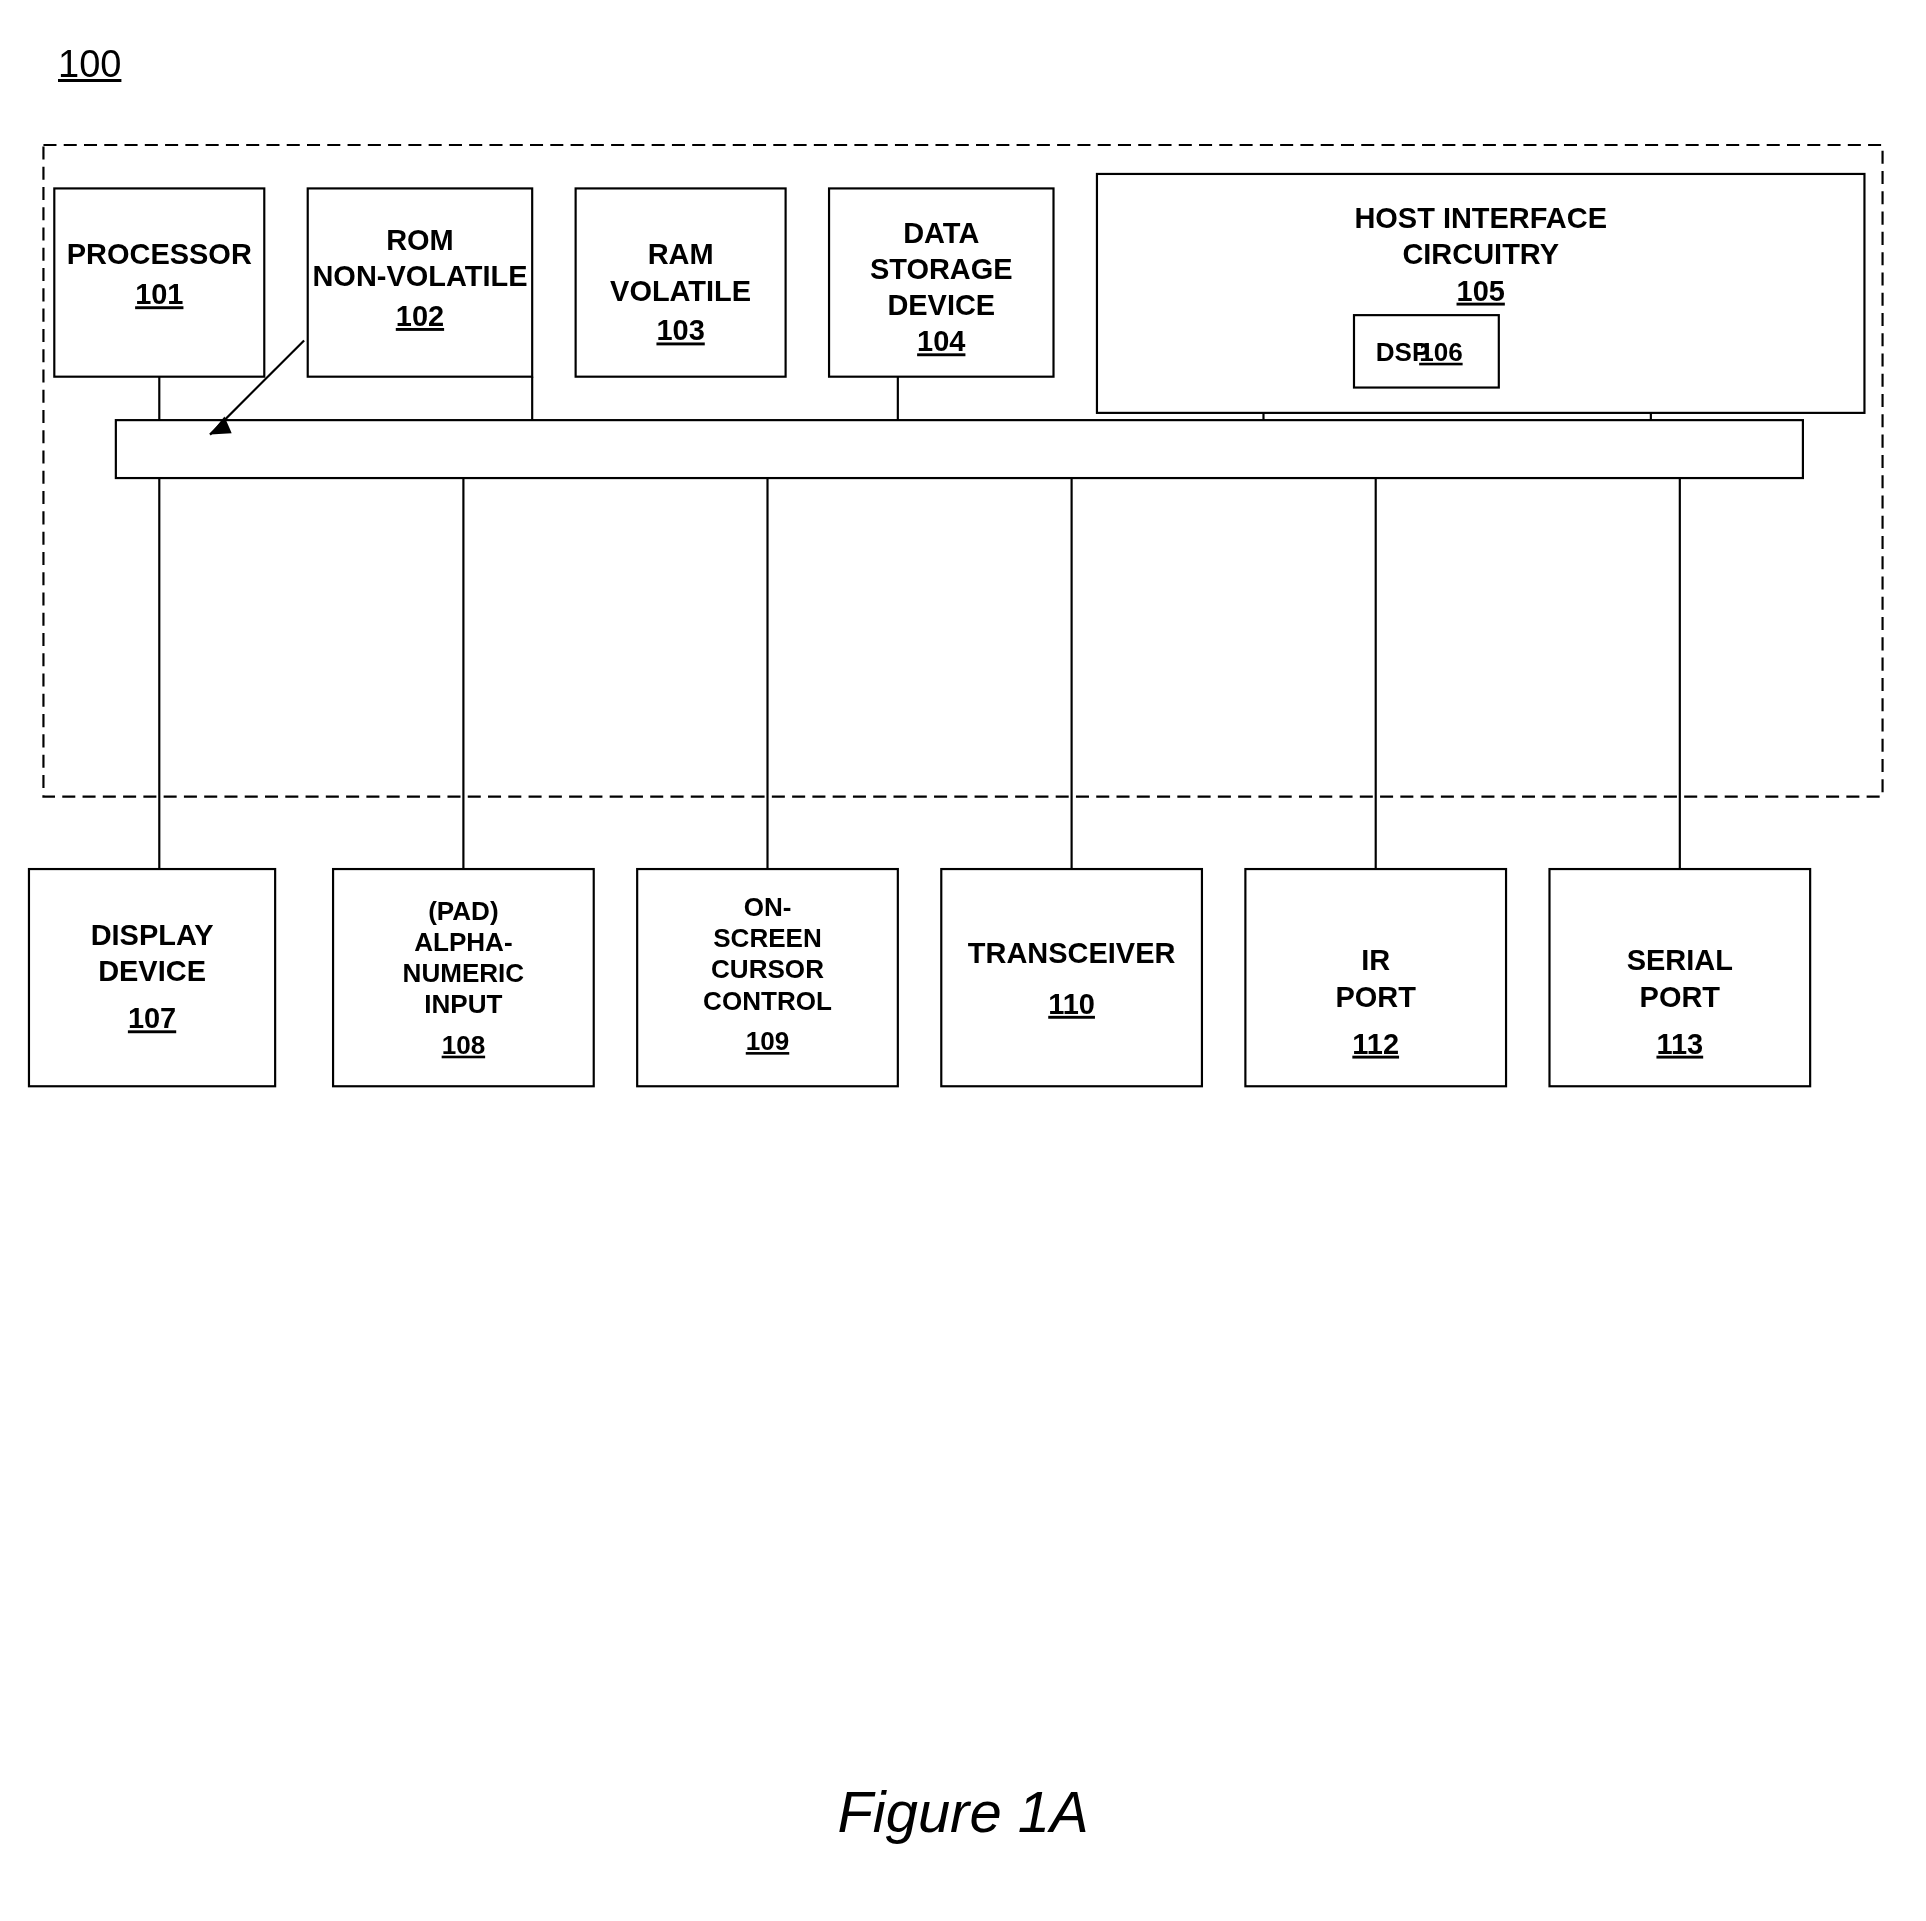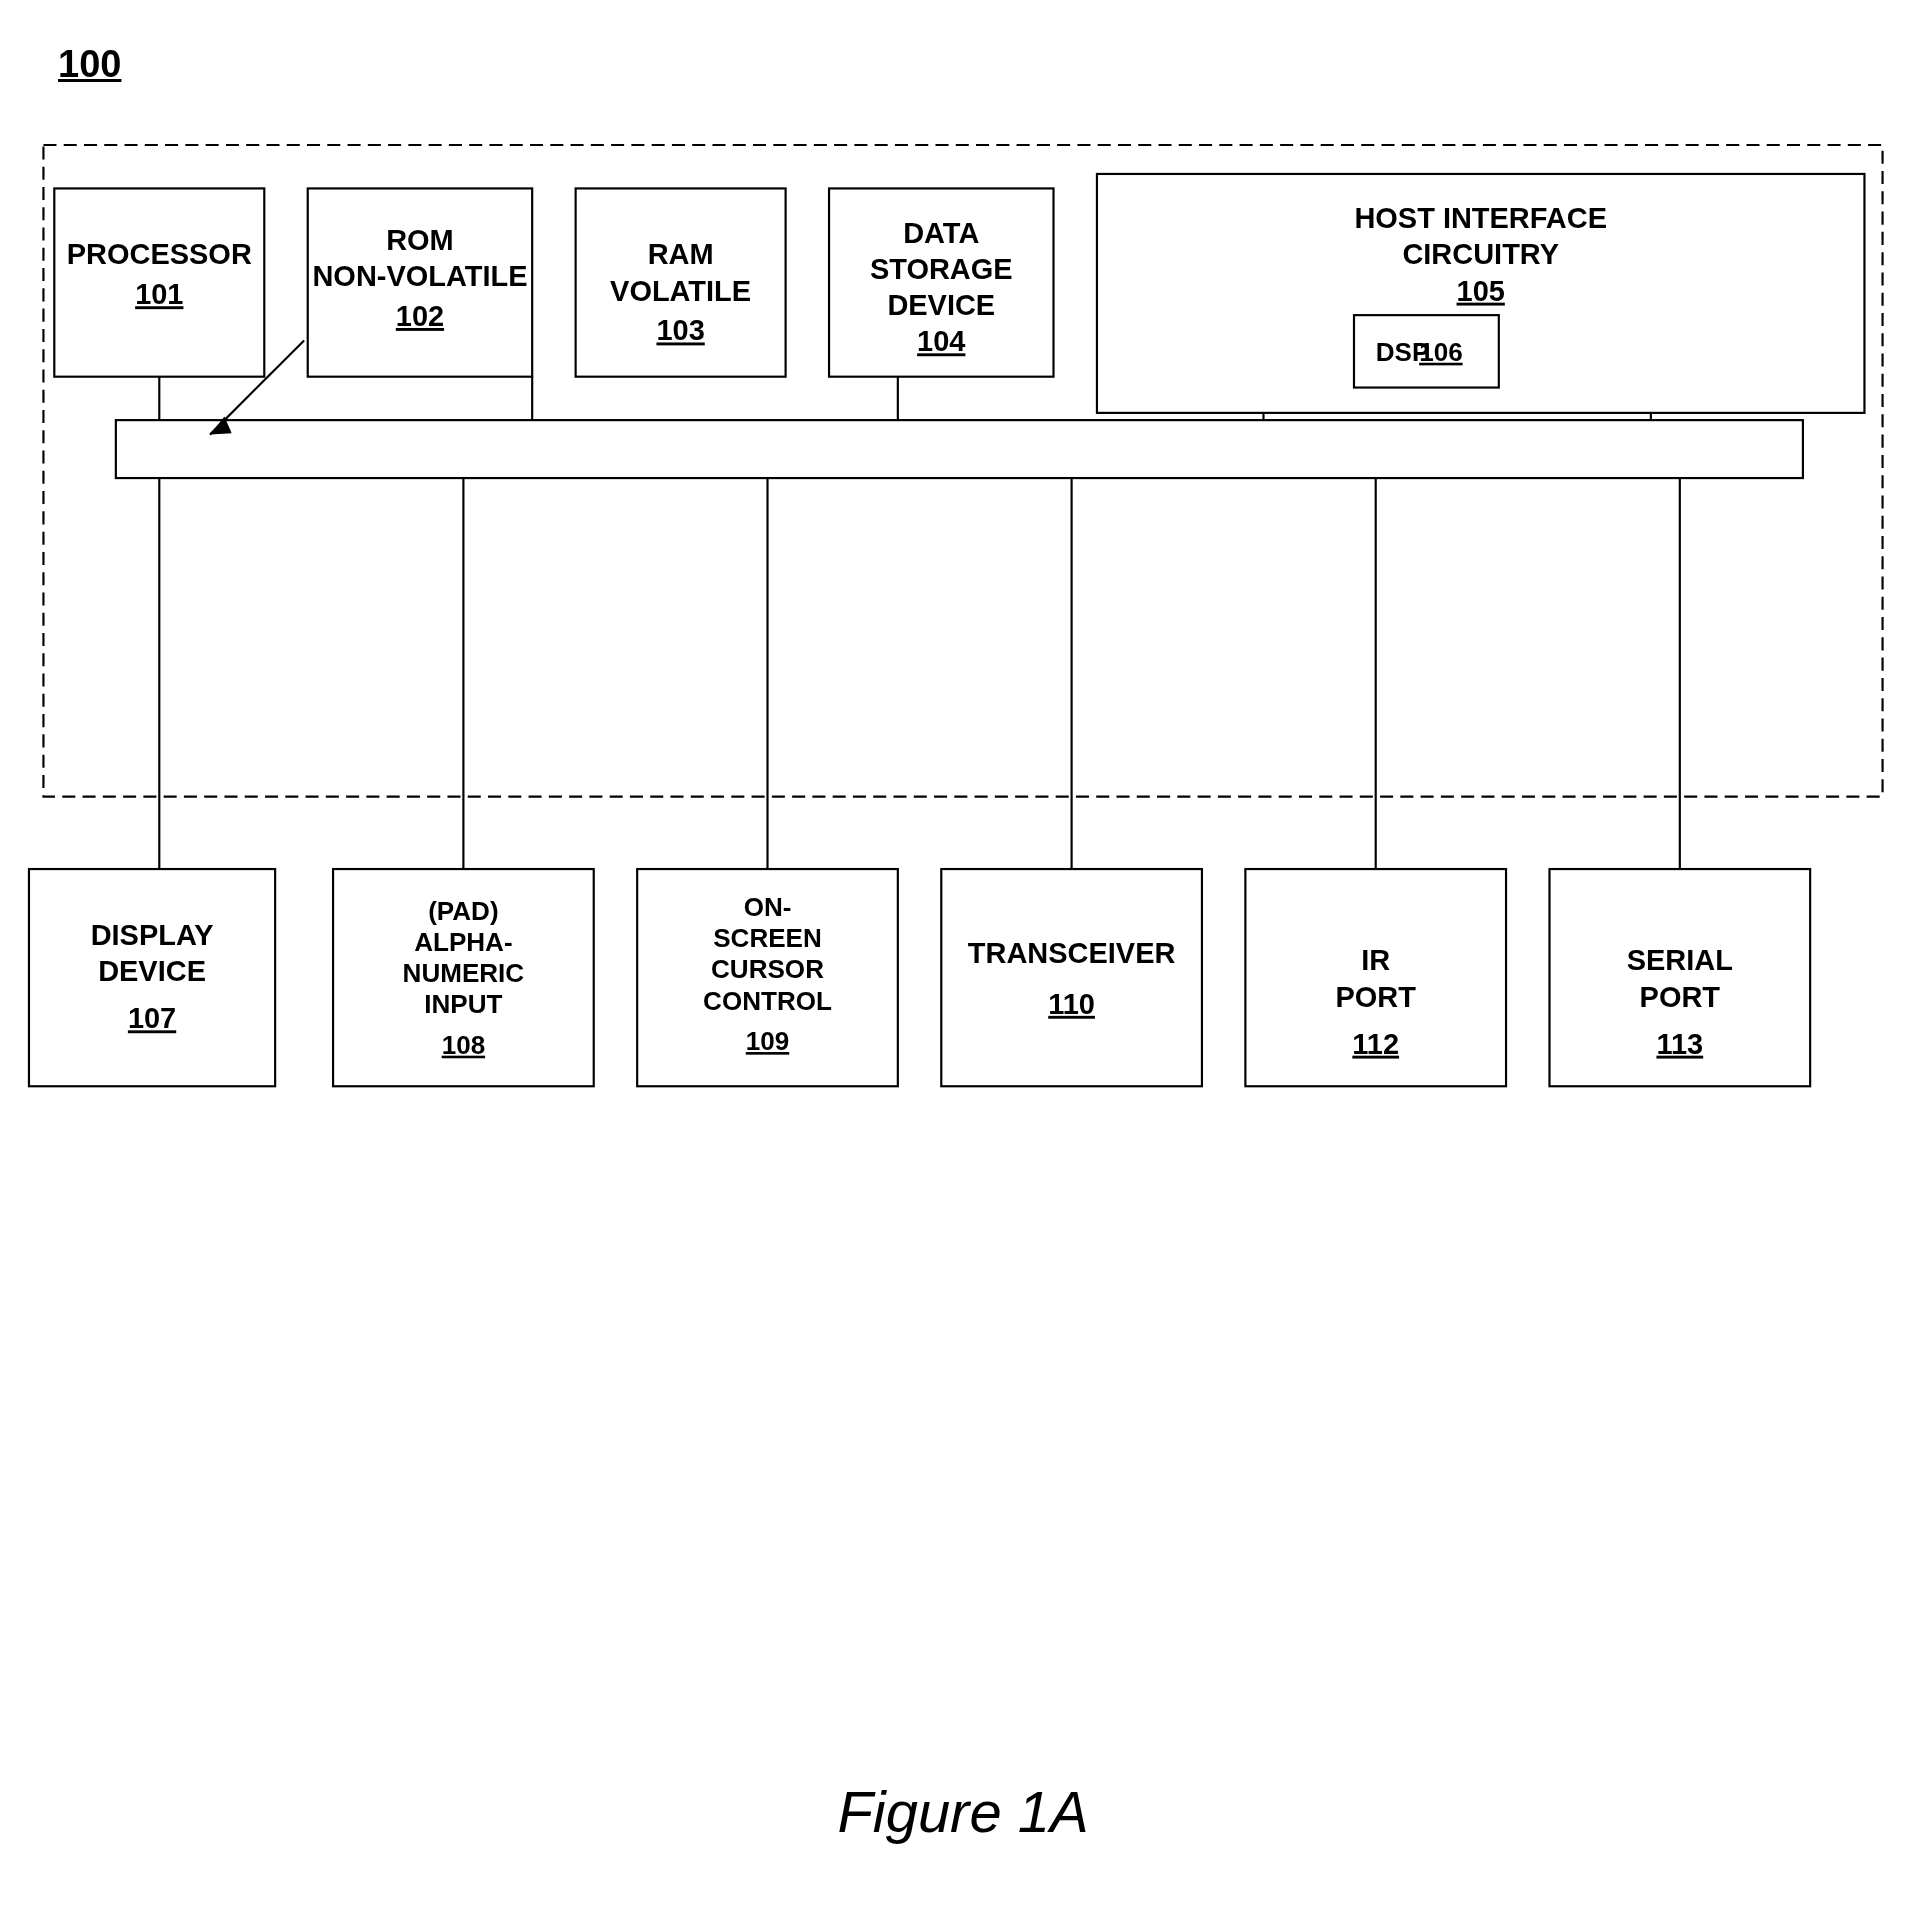--- a/index.html
+++ b/index.html
@@ -10,21 +10,21 @@
       height: 1922px;
       position: relative;
       overflow: hidden;
     }
 
     .diagram-label {
       position: absolute;
       top: 43px;
       left: 58px;
       font-size: 38px;
-      font-weight: bold;
+      font-weight: normal;
       text-decoration: underline;
       color: #000;
     }
 
     
     .svg-overlay {
       position: absolute;
       top: 0;
       left: 0;
       width: 100%;

